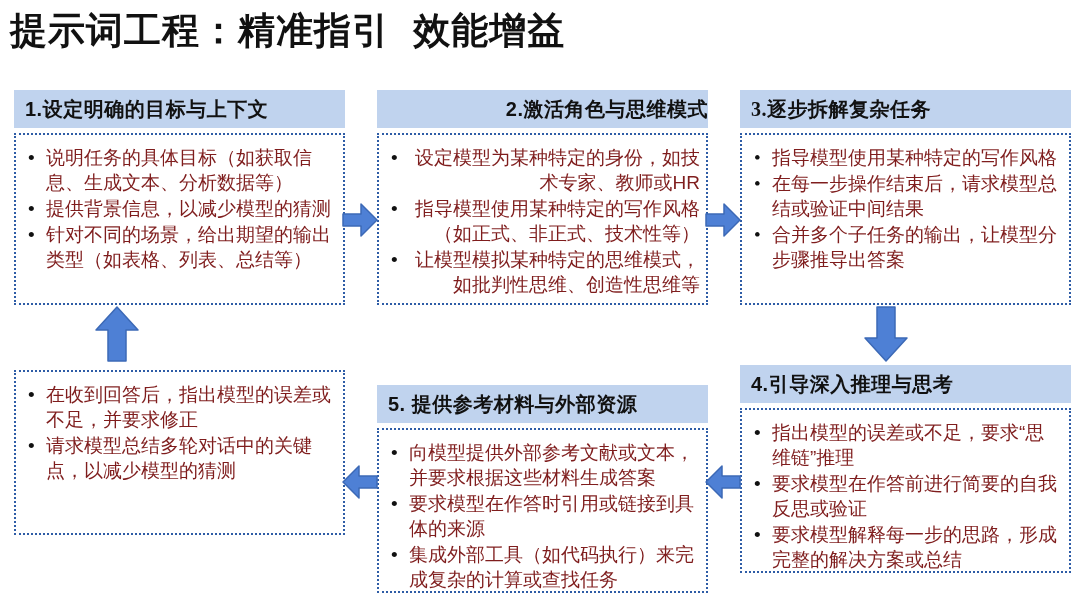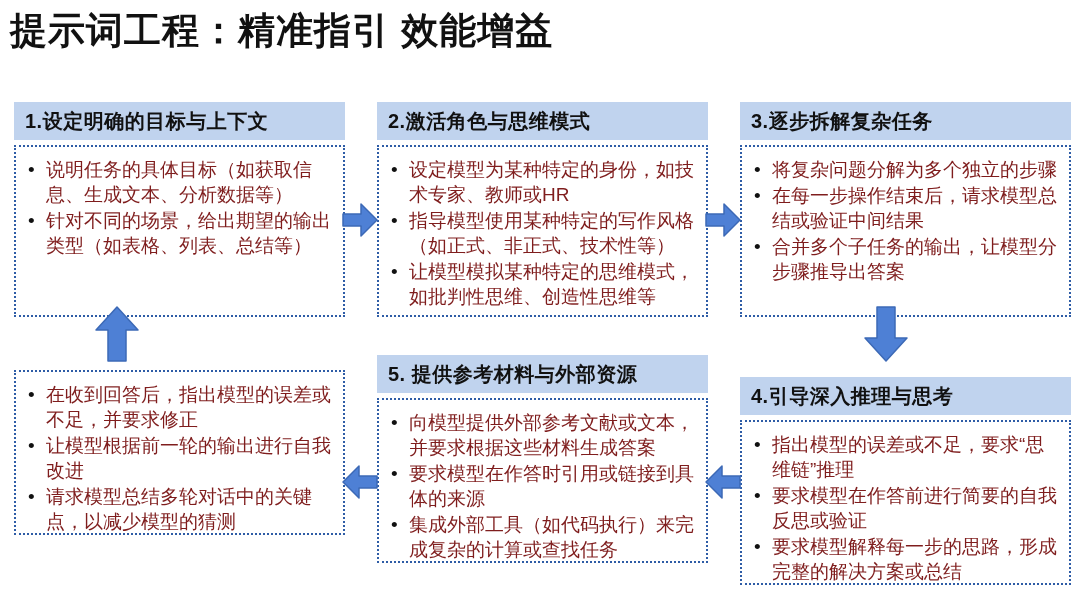--- a/index.html
+++ b/index.html
@@ -2,47 +2,47 @@
 <html><head>
 <meta charset="utf-8">
 <style>
   html,body { margin:0; padding:0; background:#ffffff; }
   #stage {
     position:relative; width:1080px; height:608px; background:#ffffff;
     font-family:"Liberation Sans","DejaVu Sans",sans-serif; overflow:hidden;
   }
   .page-title {
     position:absolute; left:10px; top:6px; width:1000px;
-    font-size:37px; font-weight:bold; color:#111111; letter-spacing:1px;
+    font-size:37px; font-weight:bold; color:#111111; letter-spacing:1px;font-family:Liberation Mono, monospace;
   }
   .box { position:absolute; width:331px; }
   .box-header {
     background:#c0d3ee; color:#111111; font-weight:bold; font-size:20px;
     height:38px; line-height:38px; padding-left:11px; letter-spacing:0.5px;
-    white-space:nowrap; overflow:hidden;margin-top:12px;
+    white-space:nowrap; overflow:hidden;
   }
   .box-content {
     margin-top:5px; border:2px dotted #2e5ca6; background:#ffffff;
     padding:10px 6px 8px 4px; box-sizing:border-box;
   }
   .bullet-list { list-style:none; margin:0; padding:0; }
   .bullet-item {
     position:relative; padding-left:26px; font-size:19px; line-height:25px;
     color:#7f1d1d; margin-bottom:1px;
   }
   .bullet-item::before {
     content:"•"; position:absolute; left:8px; top:0; color:#111111; font-size:19px;
   }
   
   #box1 { left:14px;  top:90px; }
-  #box2 { left:377px; top:90px; }
-  #box3 { left:740px; top:90px; }
+  #box2 { left:377px; top:90px;text-align:right; }
+  #box3 { left:740px; top:90px;font-family:Liberation Serif, serif; }
   
   #box6 { left:14px;  top:365px; }
-  #box5 { left:377px; top:343px; }
+  #box5 { left:377px; top:385px; }
   #box4 { left:740px; top:365px; }
   .row1 .box-content { height:172px; }
   .row2 .box-content { height:165px; }
   .arrow { position:absolute; }
   #arrow-1-2 { left:341px; top:200px; }
   #arrow-2-3 { left:704px; top:200px; }
   #arrow-3-4 { left:863px; top:305px; }
   #arrow-4-5 { left:704px; top:462px; }
   #arrow-5-6 { left:341px; top:462px; }
   #arrow-6-1 { left:94px;  top:305px; }
@@ -52,52 +52,52 @@
 
 <div id="stage">
 
   <div class="page-title">提示词工程：精准指引 效能增益</div>
 
   <div class="box row1" id="box1">
     <div class="box-header">1.设定明确的目标与上下文</div>
     <div class="box-content">
       <ul class="bullet-list">
         <li class="bullet-item">说明任务的具体目标（如获取信息、生成文本、分析数据等）</li>
+        <li class="bullet-item">提供背景信息，以减少模型的猜测</li>
         <li class="bullet-item">针对不同的场景，给出期望的输出类型（如表格、列表、总结等）</li>
       </ul>
     </div>
   </div>
 
   <div class="box row1" id="box2">
     <div class="box-header">2.激活角色与思维模式</div>
     <div class="box-content">
       <ul class="bullet-list">
         <li class="bullet-item">设定模型为某种特定的身份，如技术专家、教师或HR</li>
         <li class="bullet-item">指导模型使用某种特定的写作风格（如正式、非正式、技术性等）</li>
         <li class="bullet-item">让模型模拟某种特定的思维模式，如批判性思维、创造性思维等</li>
       </ul>
     </div>
   </div>
 
   <div class="box row1" id="box3">
     <div class="box-header">3.逐步拆解复杂任务</div>
     <div class="box-content">
       <ul class="bullet-list">
-        <li class="bullet-item">将复杂问题分解为多个独立的步骤</li>
+        <li class="bullet-item">指导模型使用某种特定的写作风格</li>
         <li class="bullet-item">在每一步操作结束后，请求模型总结或验证中间结果</li>
         <li class="bullet-item">合并多个子任务的输出，让模型分步骤推导出答案</li>
       </ul>
     </div>
   </div>
 
   <div class="box row2" id="box6">
     <div class="box-content">
       <ul class="bullet-list">
         <li class="bullet-item">在收到回答后，指出模型的误差或不足，并要求修正</li>
-        <li class="bullet-item">让模型根据前一轮的输出进行自我改进</li>
         <li class="bullet-item">请求模型总结多轮对话中的关键点，以减少模型的猜测</li>
       </ul>
     </div>
   </div>
 
   <div class="box row2" id="box5">
     <div class="box-header">5. 提供参考材料与外部资源</div>
     <div class="box-content">
       <ul class="bullet-list">
         <li class="bullet-item">向模型提供外部参考文献或文本，并要求根据这些材料生成答案</li>

